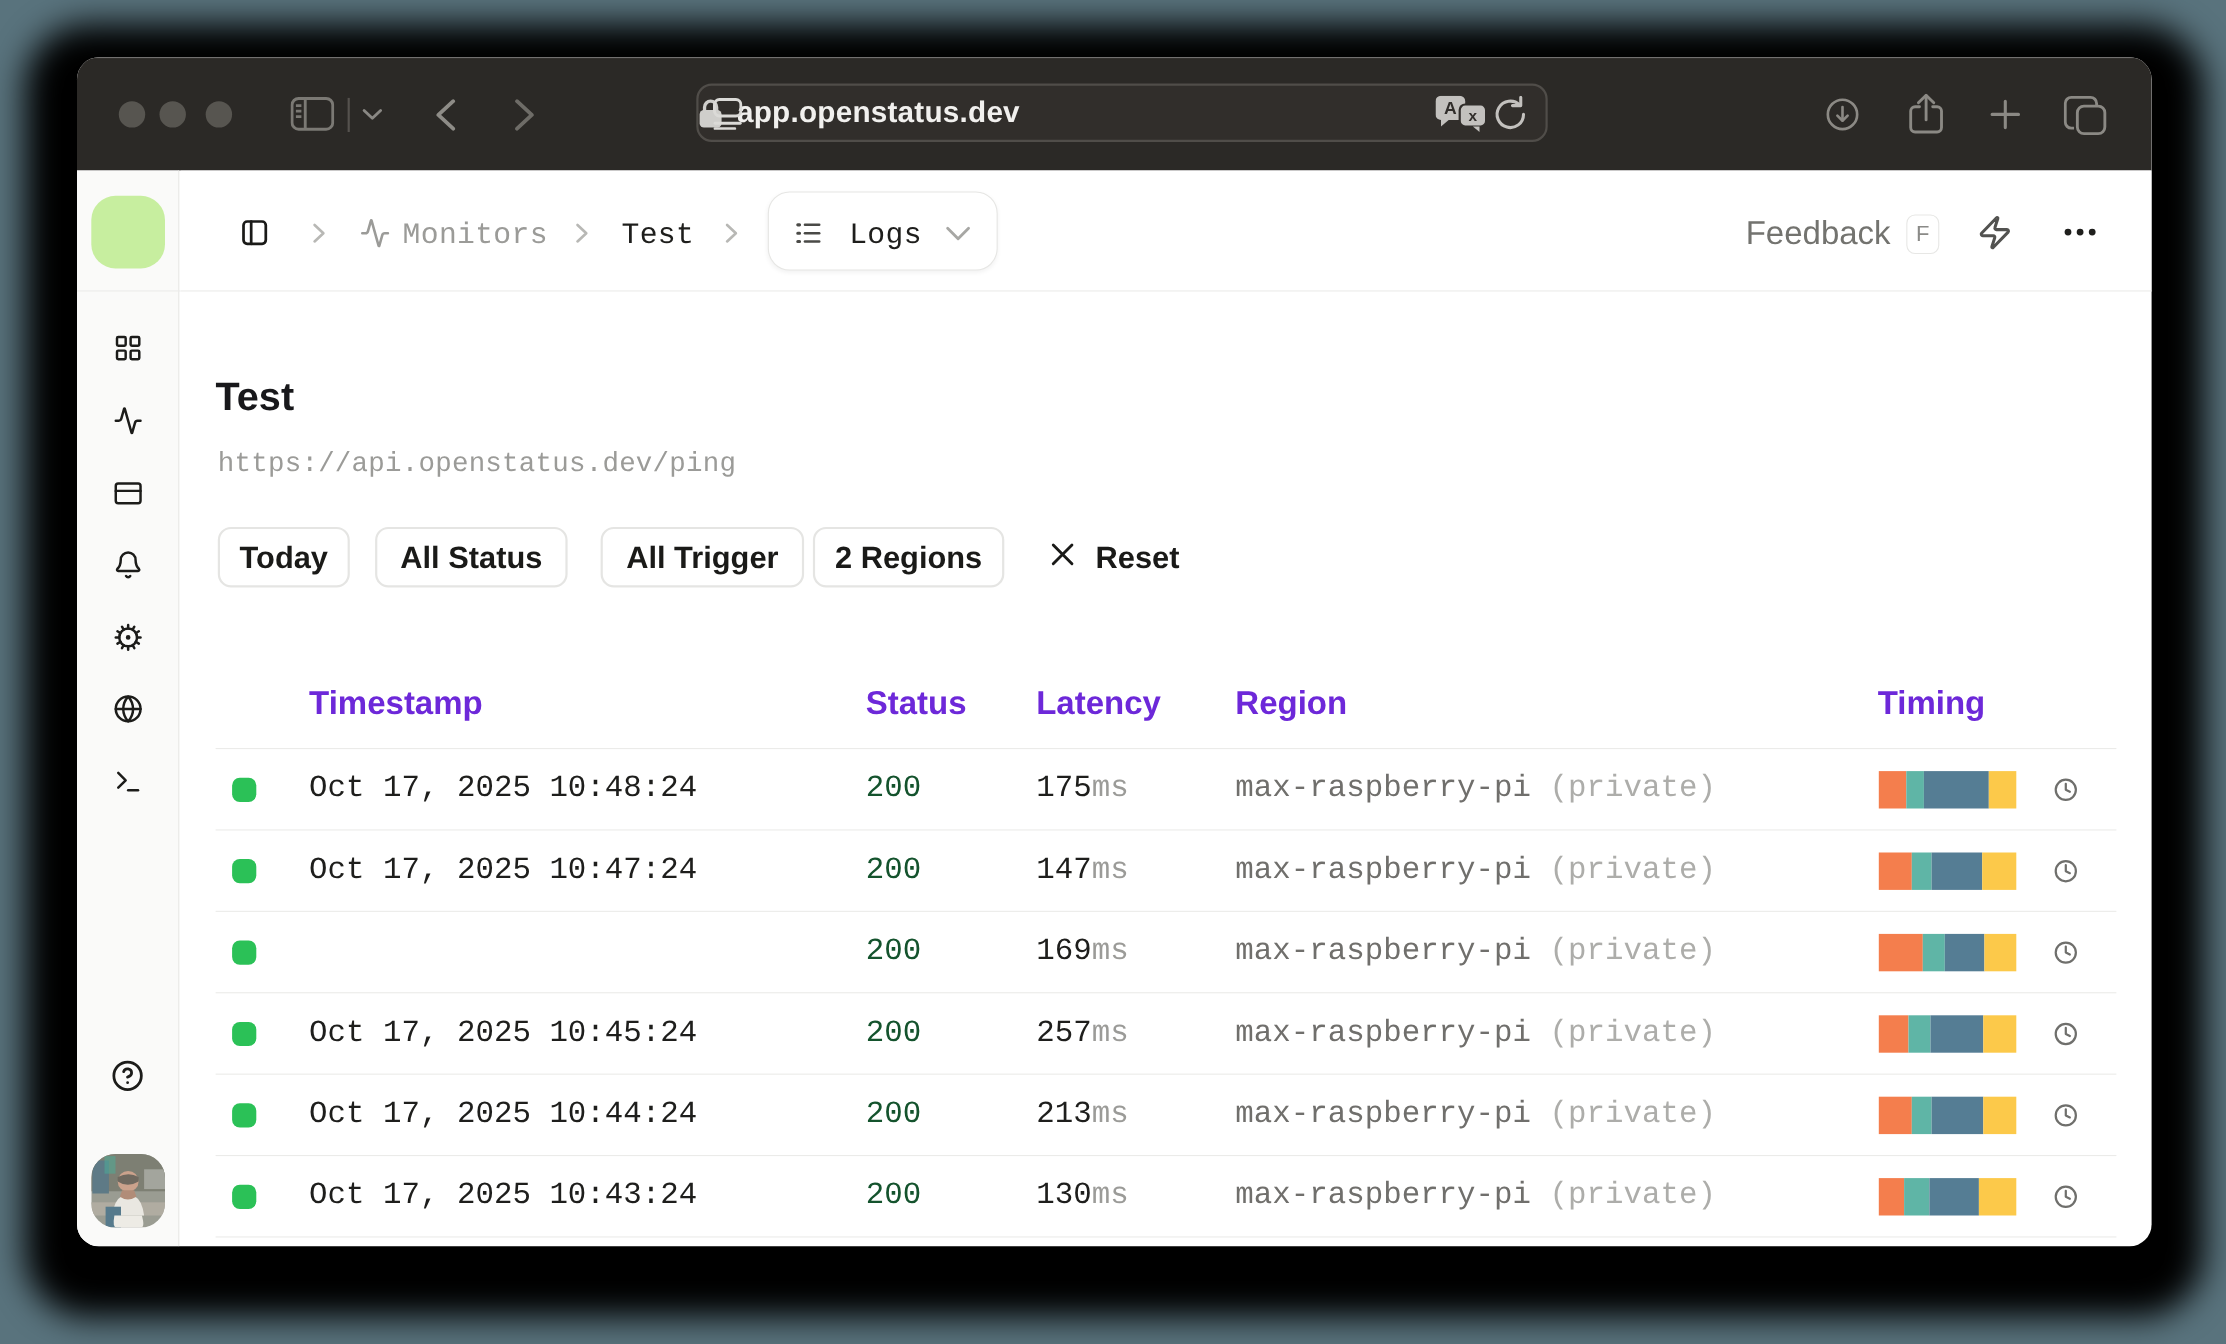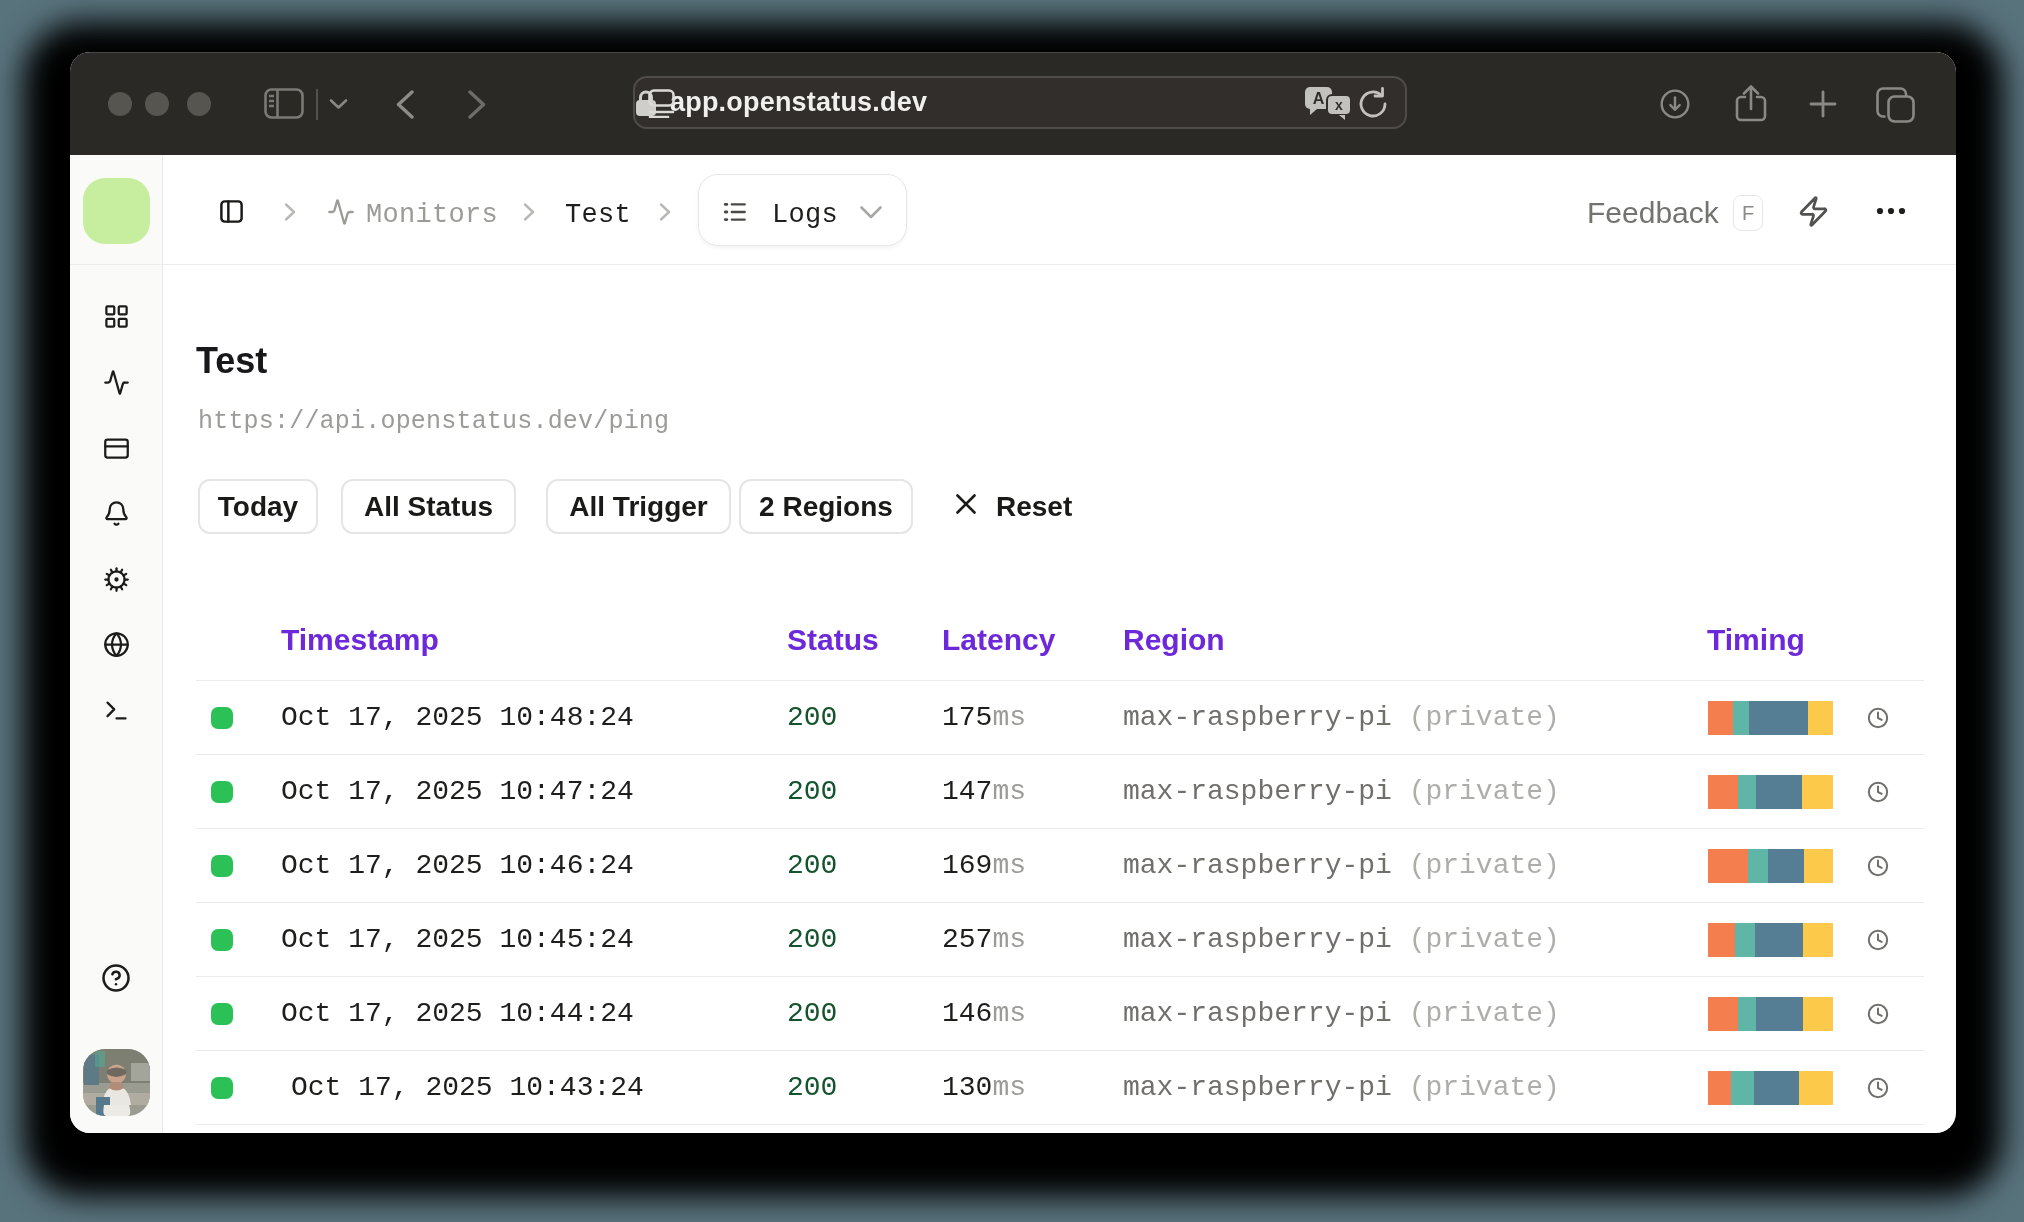--- a/index.html
+++ b/index.html
@@ -291,21 +291,20 @@
         <div class="cb" style="width:46px;"></div>
         <div class="cy2" style="width:31px;"></div>
       </div>
     <svg class="clockw" width="22" height="22" viewBox="0 0 24 24" fill="none" stroke="currentColor" stroke-width="2.2" stroke-linecap="round" stroke-linejoin="round">
         <circle cx="12" cy="12" r="10"></circle>
         <polyline points="12 6 12 12 16 14"></polyline>
       </svg>
   </div>
   <div class="row" style="top:777px;">
     <div class="dot"></div>
-    <div class="cell mono dark" style="left:211px;">Oct 17, 2025 10:46:24</div>
     <div class="cell mono green" style="left:717px;">200</div>
     <div class="cell mono" style="left:872px;"><span class="dark">169</span><span class="gray">ms</span></div>
     <div class="cell mono" style="left:1053px;"><span class="gr2x">max-raspberry-pi</span><span class="gr3"> (private)</span></div>
     <div class="bar">
         <div class="co" style="width:40px;"></div>
         <div class="ct" style="width:20px;"></div>
         <div class="cb" style="width:36px;"></div>
         <div class="cy2" style="width:29px;"></div>
       </div>
     <svg class="clockw" width="22" height="22" viewBox="0 0 24 24" fill="none" stroke="currentColor" stroke-width="2.2" stroke-linecap="round" stroke-linejoin="round">
@@ -327,36 +326,36 @@
       </div>
     <svg class="clockw" width="22" height="22" viewBox="0 0 24 24" fill="none" stroke="currentColor" stroke-width="2.2" stroke-linecap="round" stroke-linejoin="round">
         <circle cx="12" cy="12" r="10"></circle>
         <polyline points="12 6 12 12 16 14"></polyline>
       </svg>
   </div>
   <div class="row" style="top:925px;">
     <div class="dot"></div>
     <div class="cell mono dark" style="left:211px;">Oct 17, 2025 10:44:24</div>
     <div class="cell mono green" style="left:717px;">200</div>
-    <div class="cell mono" style="left:872px;"><span class="dark">146</span><span class="gray">ms</span></div>
+    <div class="cell mono" style="left:872px;"><span class="dark">213</span><span class="gray">ms</span></div>
     <div class="cell mono" style="left:1053px;"><span class="gr2x">max-raspberry-pi</span><span class="gr3"> (private)</span></div>
     <div class="bar">
         <div class="co" style="width:30px;"></div>
         <div class="ct" style="width:18px;"></div>
         <div class="cb" style="width:47px;"></div>
         <div class="cy2" style="width:30px;"></div>
       </div>
     <svg class="clockw" width="22" height="22" viewBox="0 0 24 24" fill="none" stroke="currentColor" stroke-width="2.2" stroke-linecap="round" stroke-linejoin="round">
         <circle cx="12" cy="12" r="10"></circle>
         <polyline points="12 6 12 12 16 14"></polyline>
       </svg>
   </div>
   <div class="row" style="top:999px;">
     <div class="dot"></div>
-    <div class="cell mono dark" style="left:211px;margin-left:10px;">Oct 17, 2025 10:43:24</div>
+    <div class="cell mono dark" style="left:211px;">Oct 17, 2025 10:43:24</div>
     <div class="cell mono green" style="left:717px;">200</div>
     <div class="cell mono" style="left:872px;"><span class="dark">130</span><span class="gray">ms</span></div>
     <div class="cell mono" style="left:1053px;"><span class="gr2x">max-raspberry-pi</span><span class="gr3"> (private)</span></div>
     <div class="bar">
         <div class="co" style="width:23px;"></div>
         <div class="ct" style="width:23px;"></div>
         <div class="cb" style="width:45px;"></div>
         <div class="cy2" style="width:34px;"></div>
       </div>
     <svg class="clockw" width="22" height="22" viewBox="0 0 24 24" fill="none" stroke="currentColor" stroke-width="2.2" stroke-linecap="round" stroke-linejoin="round">

